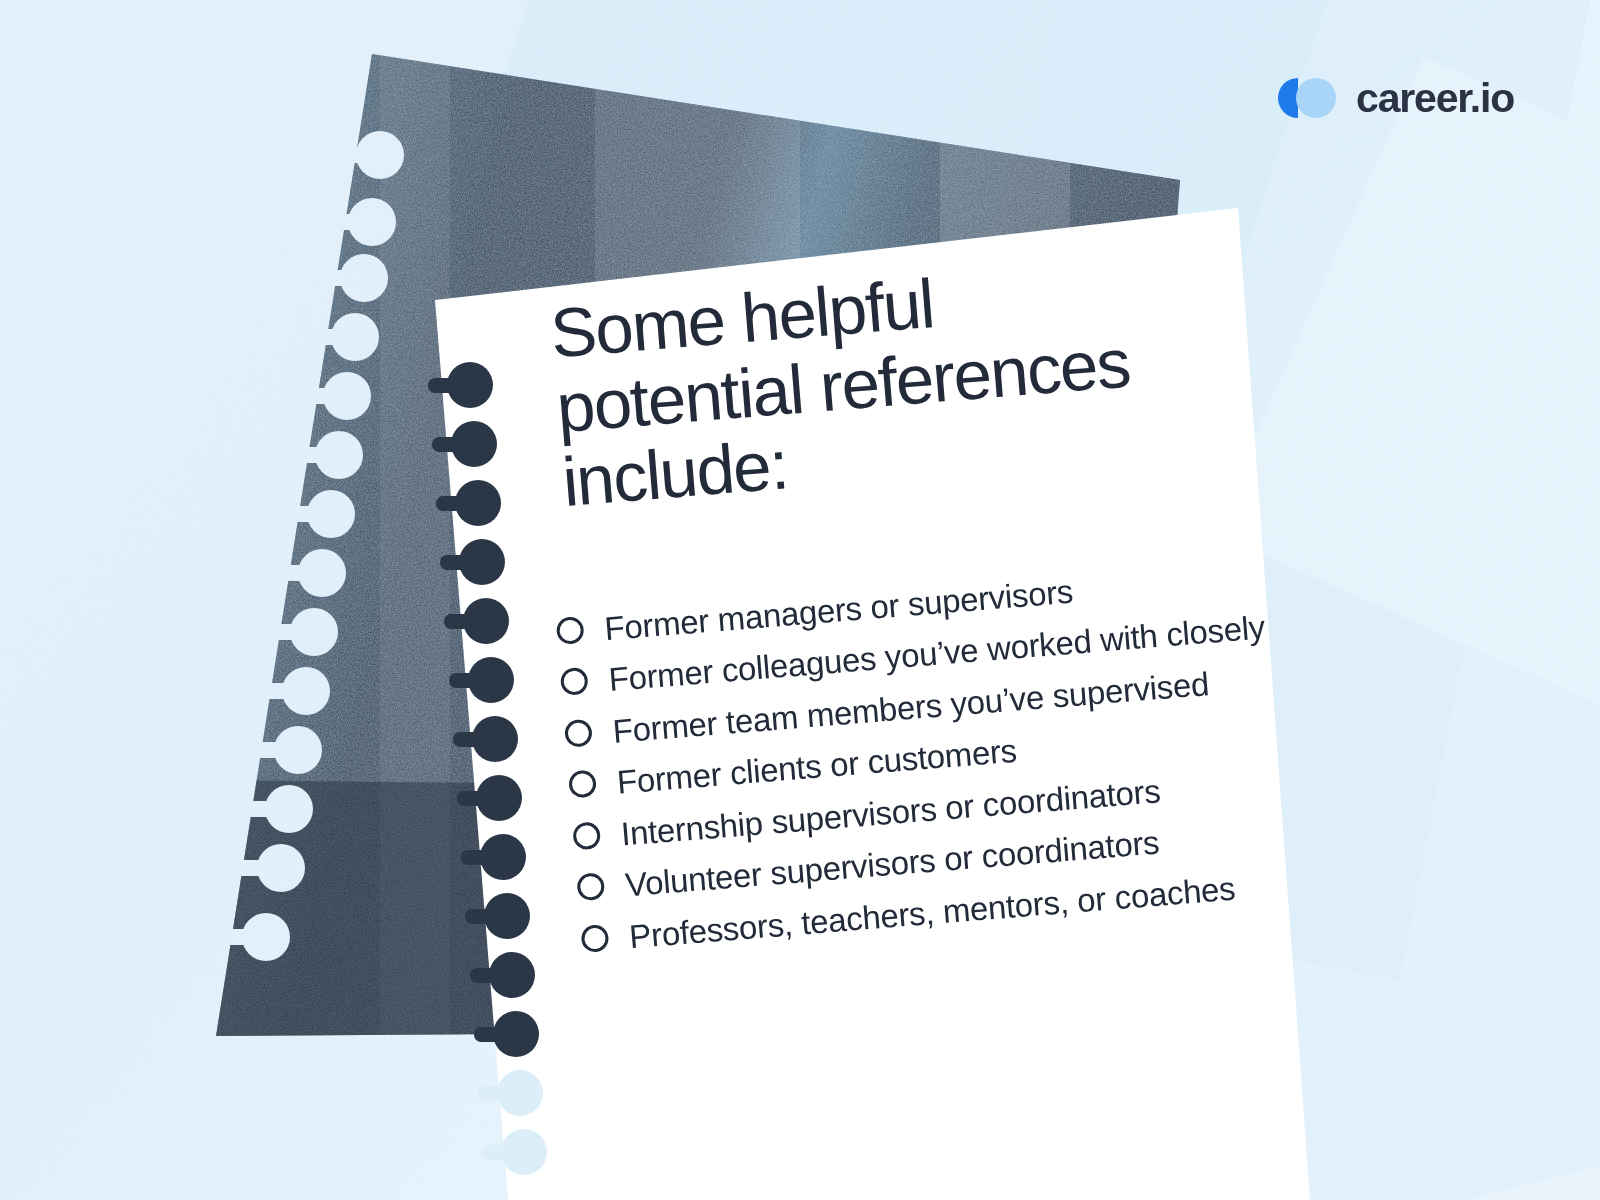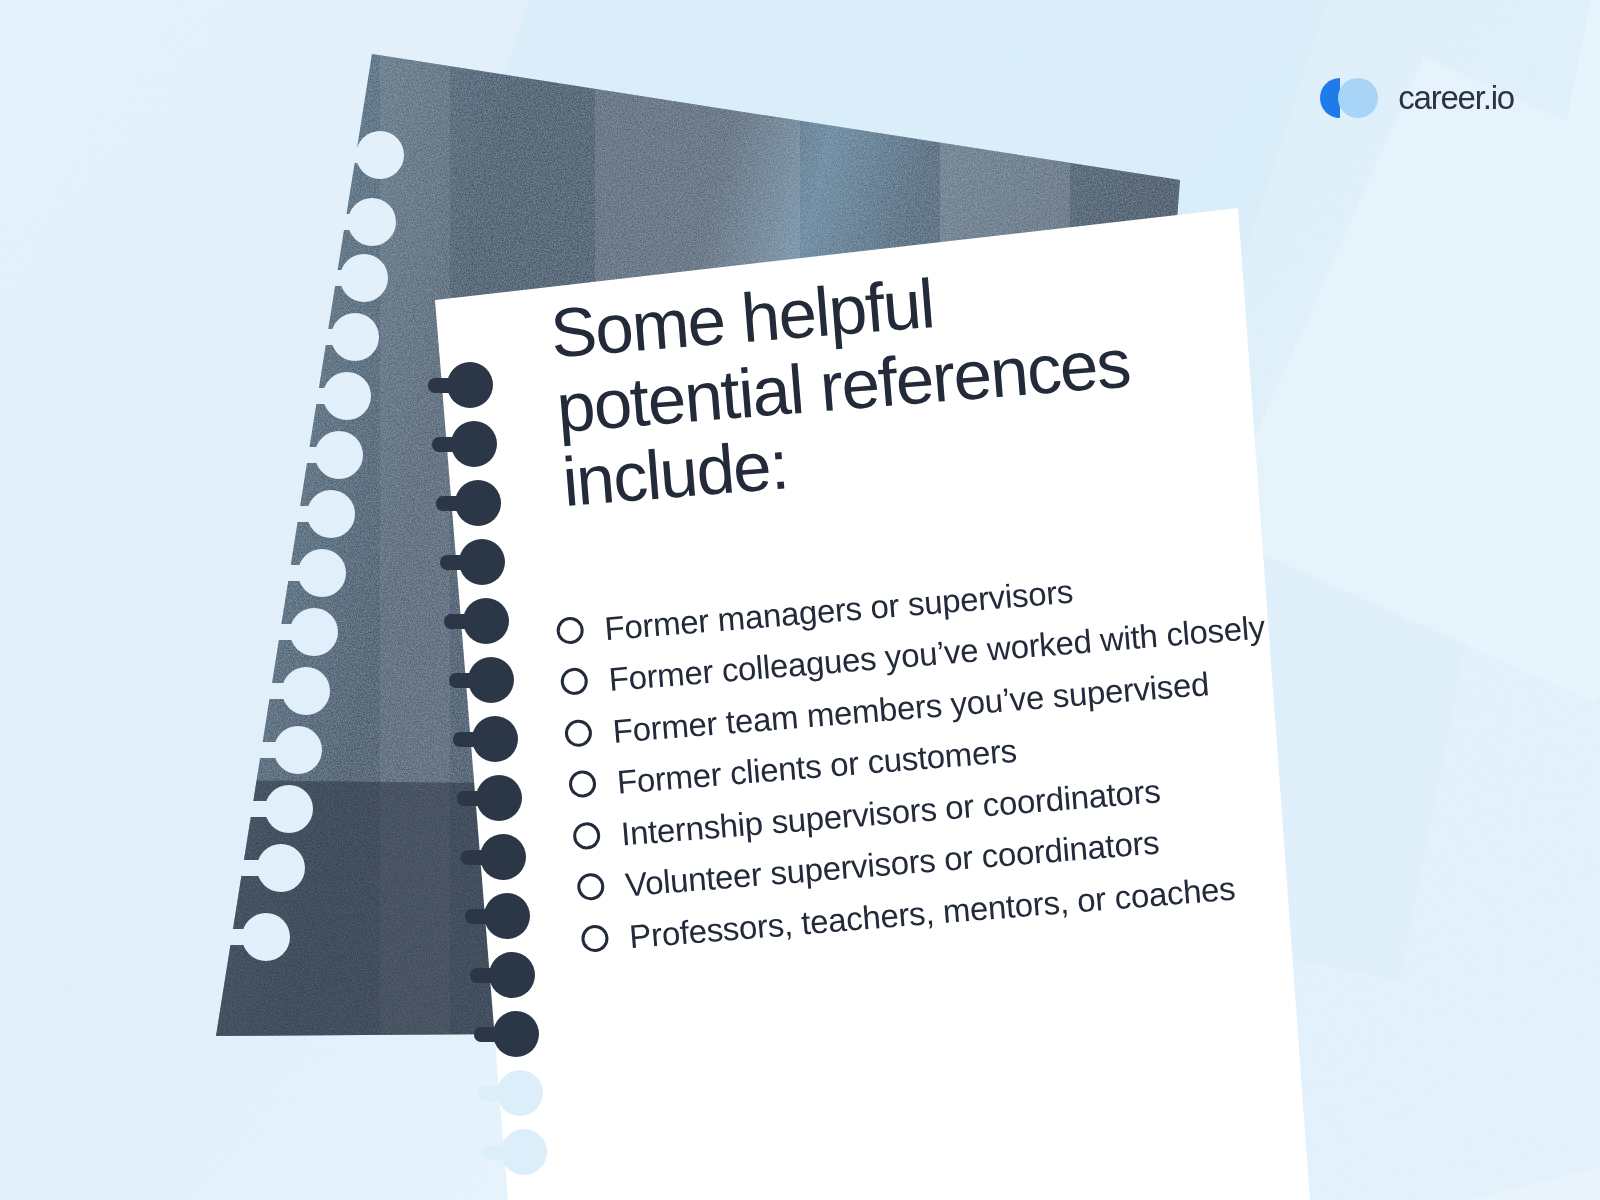--- a/index.html
+++ b/index.html
@@ -118,22 +118,22 @@
   #brand {
     position: absolute;
     right: 86px;
     top: 74px;
     display: flex;
     align-items: center;
     gap: 18px;
   }
   #brand-mark { display: block; }
   #brand-name {
-    font-size: 33px;
-    font-weight: 400;
+    font-size: 41px;
+    font-weight: 700;
     letter-spacing: -1.2px;
     color: #2a3243;
     text-align: center;
   }
 </style>
 </head>
 <body>
 
 <div id="stage">
 

